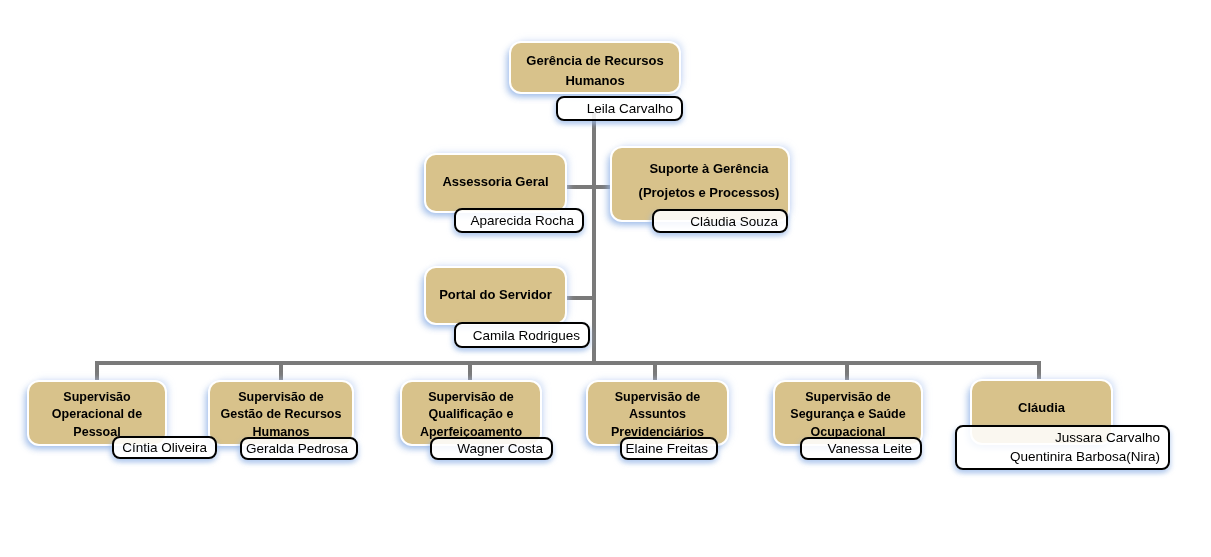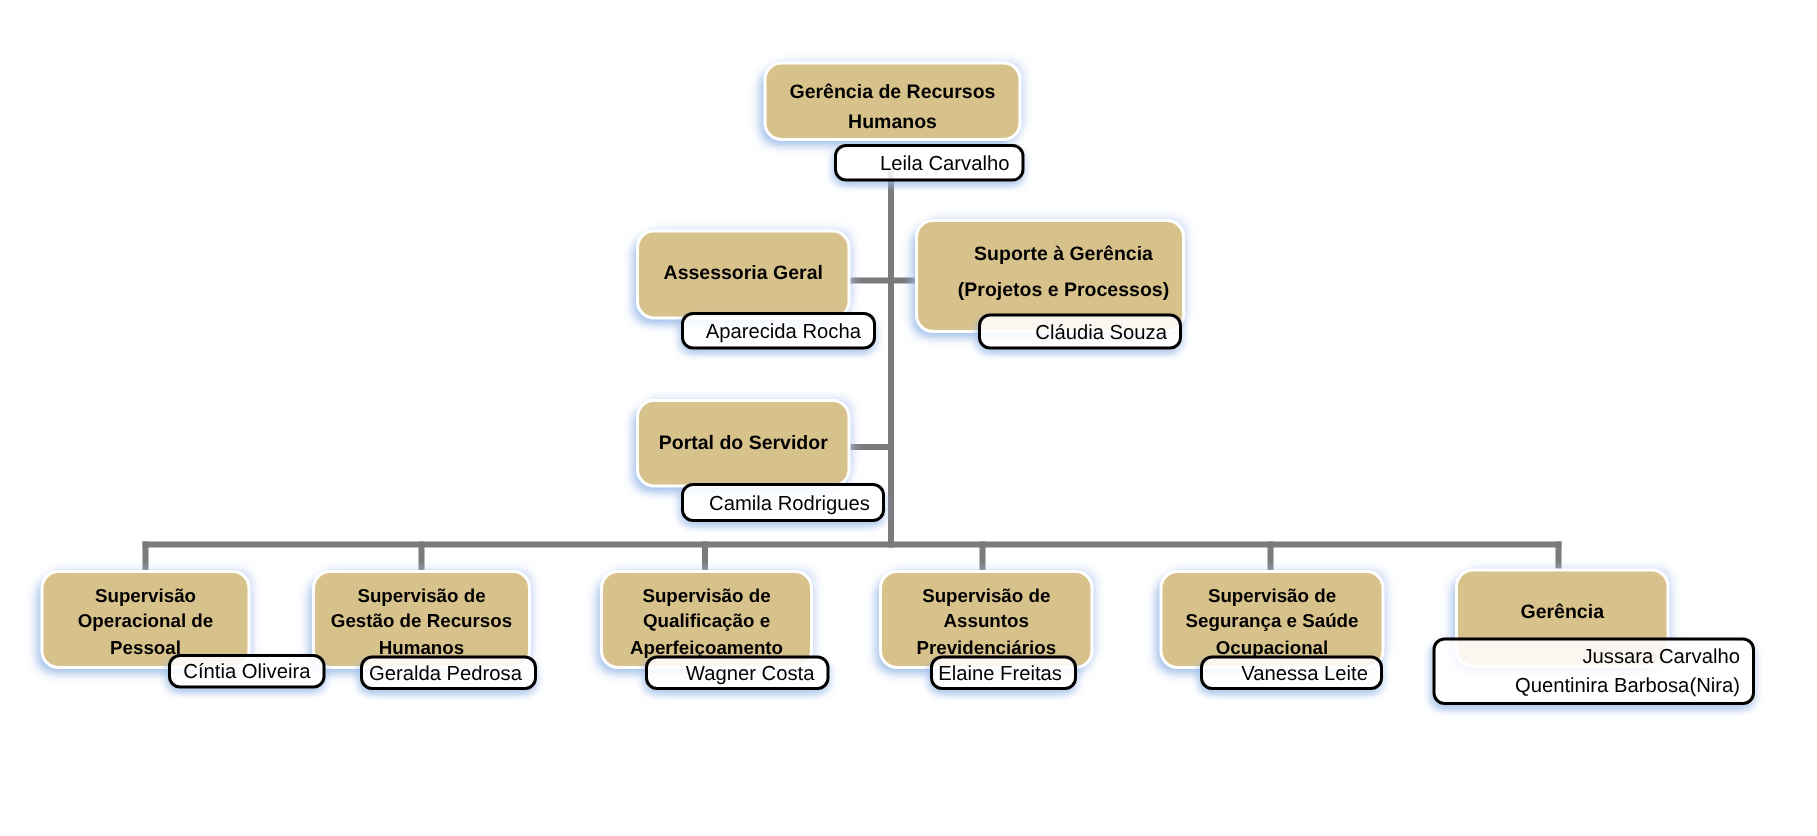--- a/index.html
+++ b/index.html
@@ -166,20 +166,20 @@
   </div>
 
   <div class="node" id="n-sup-seguranca">
     <div class="node-title">Supervisão de Segurança e Saúde Ocupacional</div>
   </div>
   <div class="nametag" id="t-sup-seguranca">
     <span class="person-line">Vanessa Leite</span>
   </div>
 
   <div class="node" id="n-recepcao">
-    <div class="node-title">Gerência</div>
+    <div class="node-title">Cláudia</div>
   </div>
   <div class="nametag" id="t-recepcao">
     <span class="person-line">Jussara Carvalho</span>
     <span class="person-line">Quentinira Barbosa(Nira)</span>
   </div>
 
 </div>
 
 </body></html>

